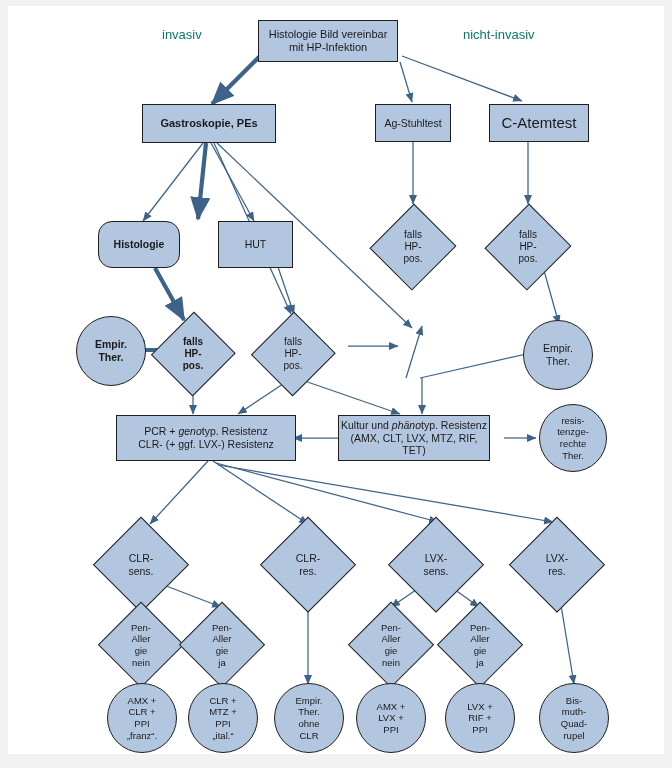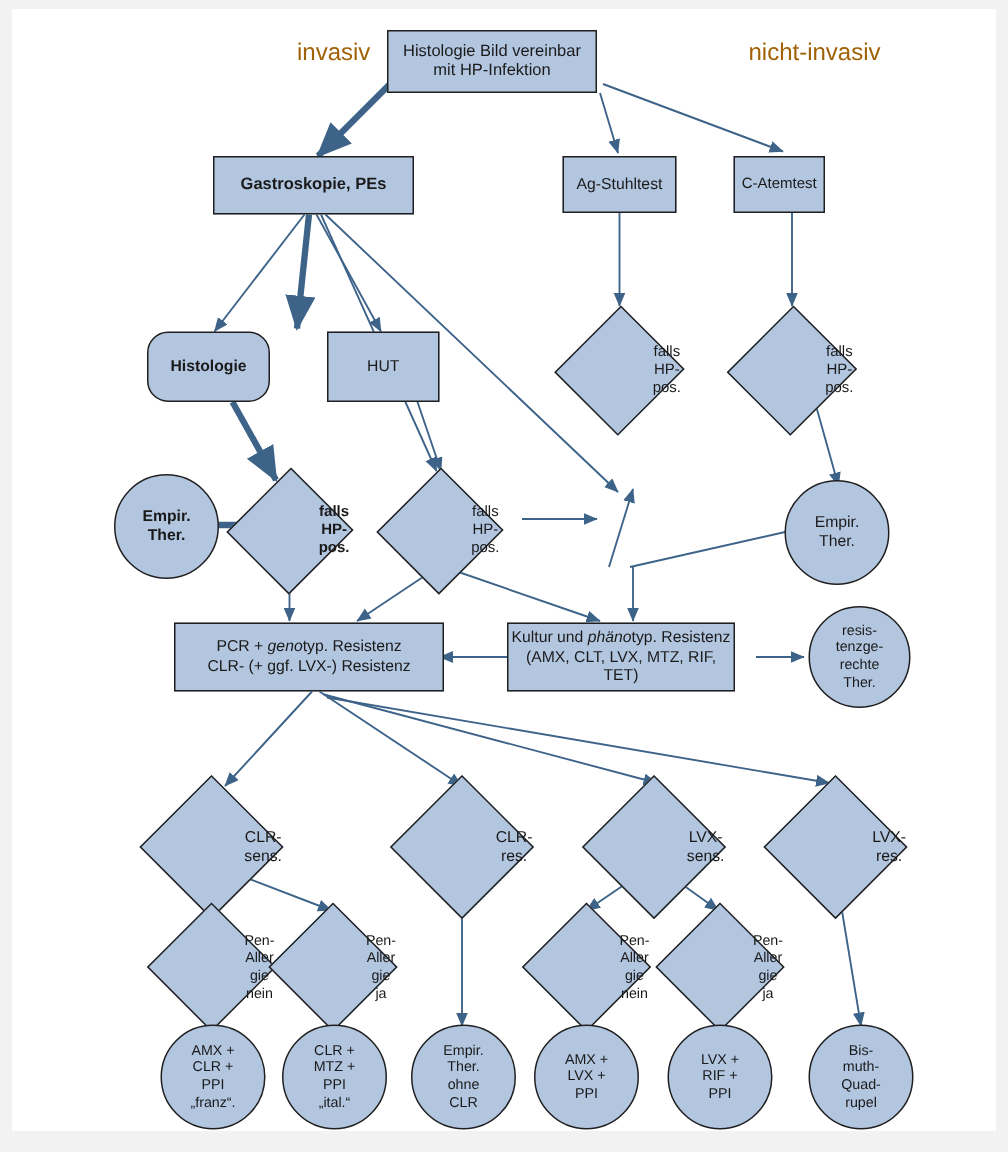--- a/index.html
+++ b/index.html
@@ -16,30 +16,30 @@
   #canvas{position:absolute;left:0;top:0;width:656px;height:748px;}
   svg.edges{position:absolute;left:0;top:0;width:656px;height:748px;pointer-events:none;}
 
   .node{position:absolute;box-sizing:border-box;display:flex;align-items:center;
         justify-content:center;text-align:center;color:#1a1a1a;}
   .node .lbl{display:block;line-height:1.22;}
 
   .rect{background:#b3c6e0;border:1.5px solid #1f1f1f;}
   .rect.thin{border-width:1.3px;}
   .circle{background:#b3c6e0;border:1.8px solid #1f1f1f;border-radius:50%;}
-  .diamond{background:transparent;border:none;justify-content:flex-end;}
+  .diamond{background:transparent;border:none;}
   .diamond .dshape{position:absolute;left:50%;top:50%;width:70.7%;height:70.7%;
     transform:translate(-50%,-50%) rotate(45deg);
     background:#b3c6e0;border:1.6px solid #1f1f1f;}
   .diamond .lbl{position:relative;z-index:2;}
 
   .bold{font-weight:bold;}
   .ital{font-style:italic;}
 
-  .sidelabel{position:absolute;color:#a16207;font-size:16px;margin-left:36px;}
+  .sidelabel{position:absolute;color:#0f766e;font-size:13px;}
 </style>
 </head>
 <body>
 
 <div id="page">
   <div id="canvas">
 
     <svg class="edges" viewBox="0 0 656 748">
       <defs>
         <marker id="ah" markerWidth="9" markerHeight="9" refX="7.2" refY="3.2" orient="auto" markerUnits="strokeWidth">
@@ -129,21 +129,21 @@
         <span>mit HP-Infektion</span>
       </span>
     </div>
 
     <div class="node rect" style="left:134px;top:98px;width:134px;height:39px;font-size:11px;">
       <span class="lbl bold">Gastroskopie, PEs</span>
     </div>
     <div class="node rect" style="left:367px;top:98px;width:76px;height:38px;font-size:10.5px;">
       <span class="lbl">Ag-Stuhltest</span>
     </div>
-    <div class="node rect" style="left:481px;top:98px;width:61px;height:38px;font-size:10px;">
+    <div class="node rect" style="left:481px;top:98px;width:100px;height:38px;font-size:15px;">
       <span class="lbl">C-Atemtest</span>
     </div>
 
     <div class="node rect" style="left:90px;top:215px;width:82px;height:47px;font-size:10.5px;border-radius:14px;">
       <span class="lbl bold">Histologie</span>
     </div>
     <div class="node rect" style="left:210px;top:215px;width:75px;height:47px;font-size:10.5px;">
       <span class="lbl">HUT</span>
     </div>
     <div class="node diamond" style="left:364px;top:198px;width:82px;height:86px;font-size:10px;">

